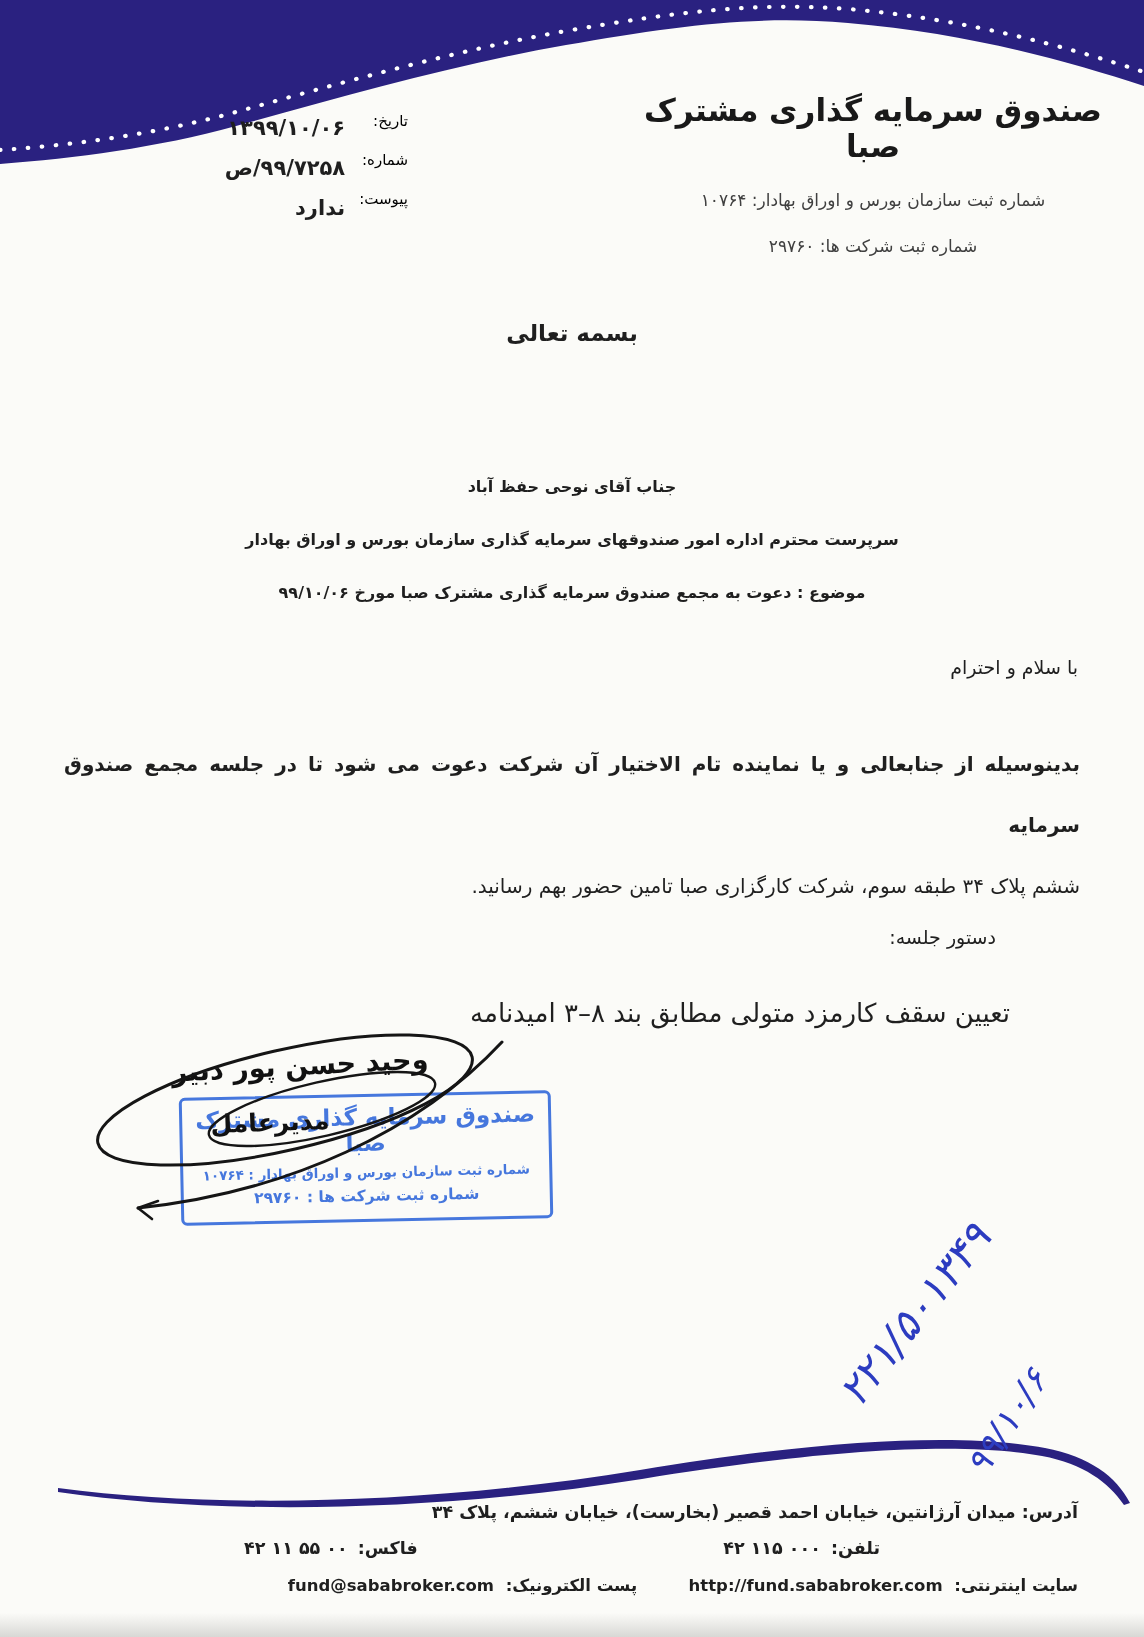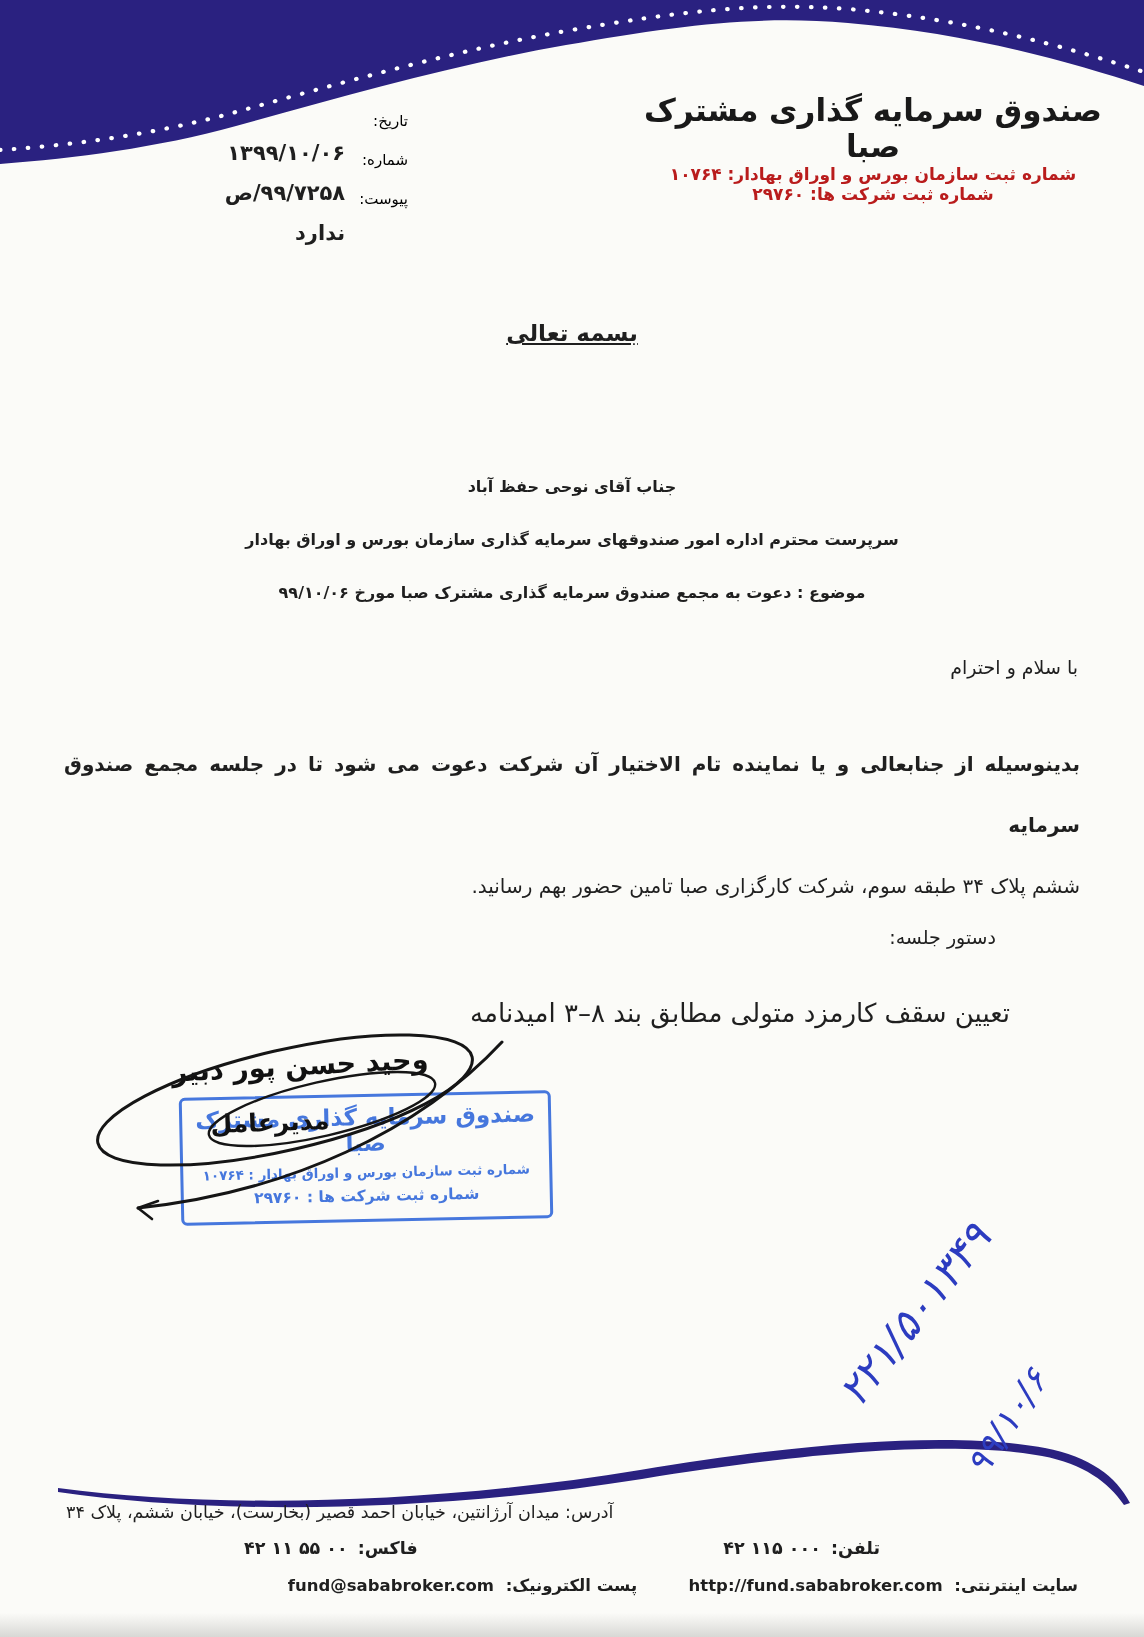--- a/index.html
+++ b/index.html
@@ -14,30 +14,30 @@
     color:#1f1f1f;
   }
   .abs{position:absolute;}
 
   
   #banner{top:0;left:0;width:1144px;height:230px;}
 
   
   .header-block{top:92px;right:36px;width:470px;text-align:center;}
   .logo-text{font-size:31px;font-weight:bold;color:#191919;letter-spacing:0;}
-  .reg-line{font-size:17px;font-weight:bold;color:#b91c1c;}
+  .reg-line{font-size:17px;font-weight:normal;margin-top:26px;color:#404040;}
 
   
   .meta-block{top:112px;left:148px;width:260px;display:flex;gap:14px;}
   .meta-labels div{height:39px;font-size:15px;color:#000000;}
-  .meta-values{margin-top:29px;text-align:right;}
+  .meta-values{margin-top:4px;text-align:right;}
   .meta-values div{height:40px;font-size:21px;font-weight:bold;}
   .meta-attach{margin-left:34px;}
 
-  .besmeleh{top:320px;left:0;width:1144px;text-align:center;font-size:23px;font-weight:bold;text-decoration:underline;}
+  .besmeleh{top:320px;left:0;width:1144px;text-align:center;font-size:23px;font-weight:bold;}
 
   .recipient{top:460px;right:66px;left:66px;text-align:center;font-weight:bold;font-size:16px;line-height:53px;}
 
   .salutation{top:656px;right:66px;font-size:19px;text-align:right;}
 
   .paragraph{top:734px;right:64px;left:64px;font-size:20px;line-height:61px;text-align:right;}
   .paragraph .fill{text-align:justify;text-align-last:justify;font-weight:bold;}
 
   .agenda-label{top:926px;right:148px;font-size:19px;}
   .agenda-item{top:998px;right:134px;font-size:26px;}
@@ -60,21 +60,21 @@
 
   
   .hw{color:#2c3cc0;font-style:italic;z-index:4;white-space:nowrap;}
   .hw1{left:806px;top:1290px;transform:rotate(-52deg);font-size:42px;}
   .hw2{left:948px;top:1402px;transform:rotate(-57deg);font-size:35px;}
 
   
   #swoosh{top:1408px;left:0;width:1144px;height:130px;}
 
   
-  .footer-address{top:1502px;right:66px;left:66px;text-align:left;font-weight:normal;font-size:17.5px;}
+  .footer-address{top:1502px;right:66px;left:66px;text-align:right;font-weight:bold;font-size:17.5px;}
   .footer-phones{top:1538px;right:66px;left:66px;height:32px;font-weight:bold;font-size:17.5px;}
   .phone-group{position:absolute;right:198px;top:0;}
   .fax-group{position:absolute;left:178px;top:0;}
   .num-ltr{direction:ltr;unicode-bidi:isolate;display:inline-block;margin-right:4px;}
   .footer-web{top:1576px;right:66px;left:66px;text-align:right;font-weight:bold;font-size:16.5px;}
   .web-gap{display:inline-block;width:40px;}
   .ltr{direction:ltr;unicode-bidi:isolate;display:inline-block;margin-right:6px;}
 
   .scan-edge{bottom:0;left:0;right:0;height:24px;background:linear-gradient(#fbfbf800,#d8d8d5);}
 </style>

